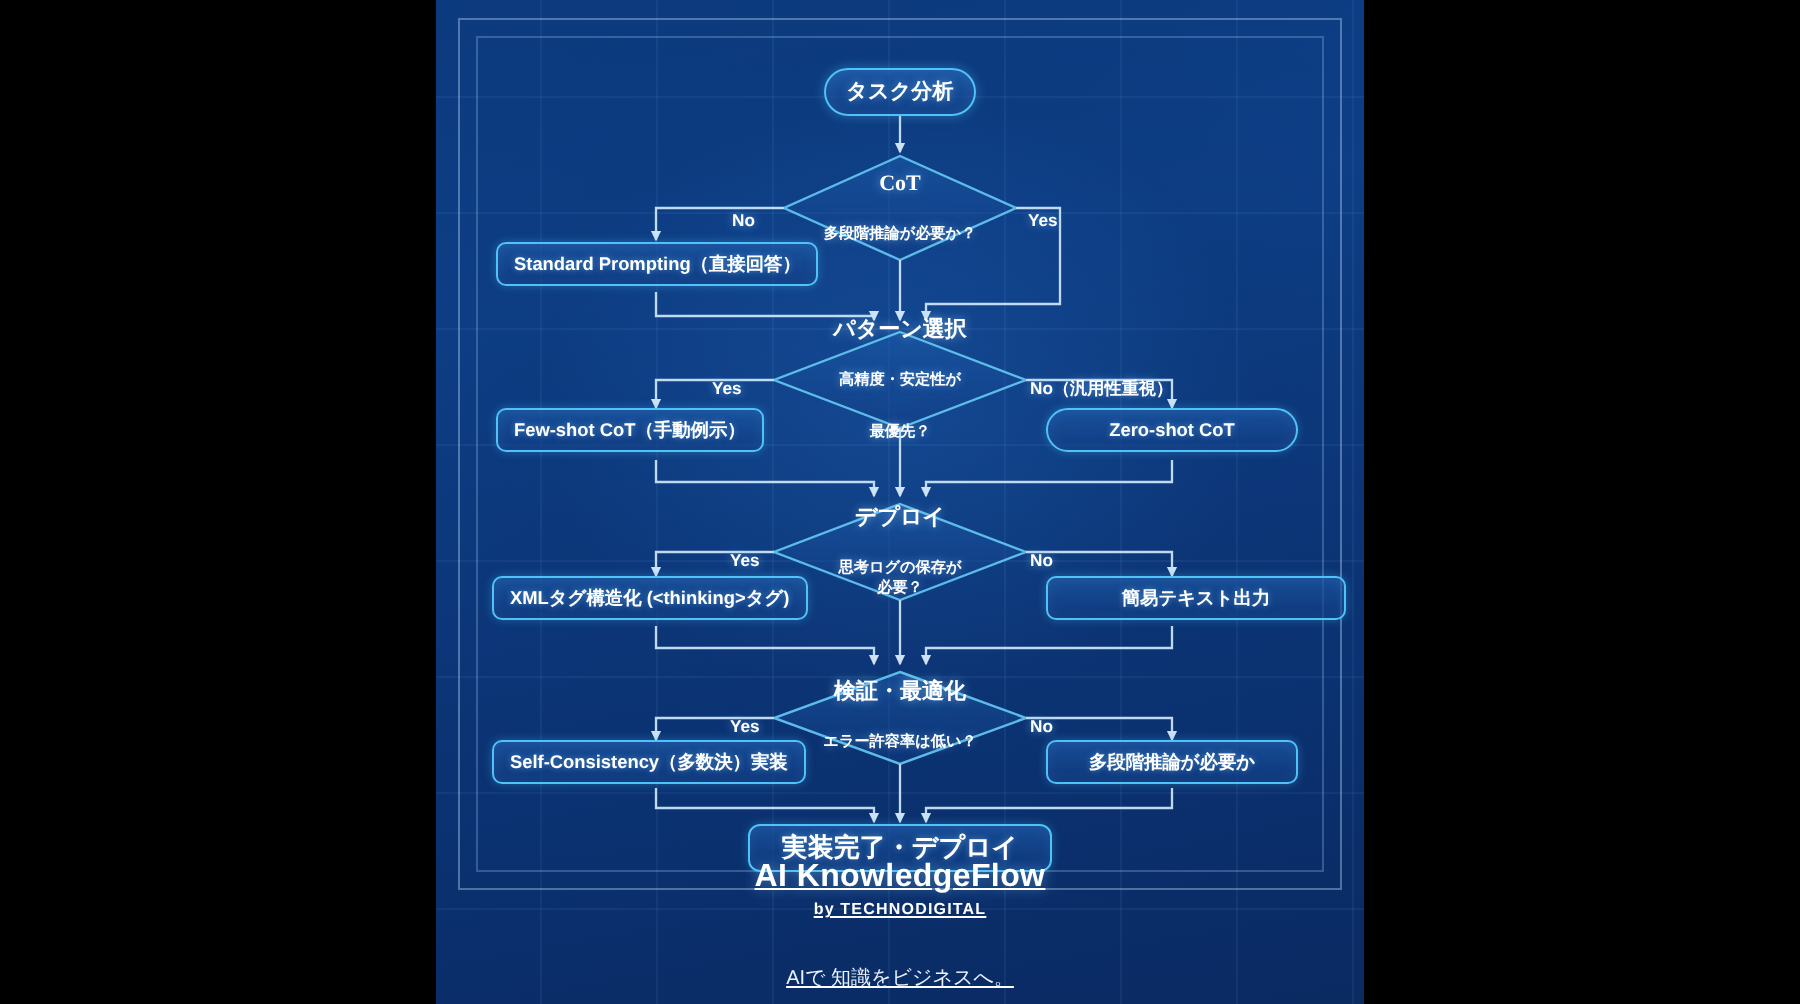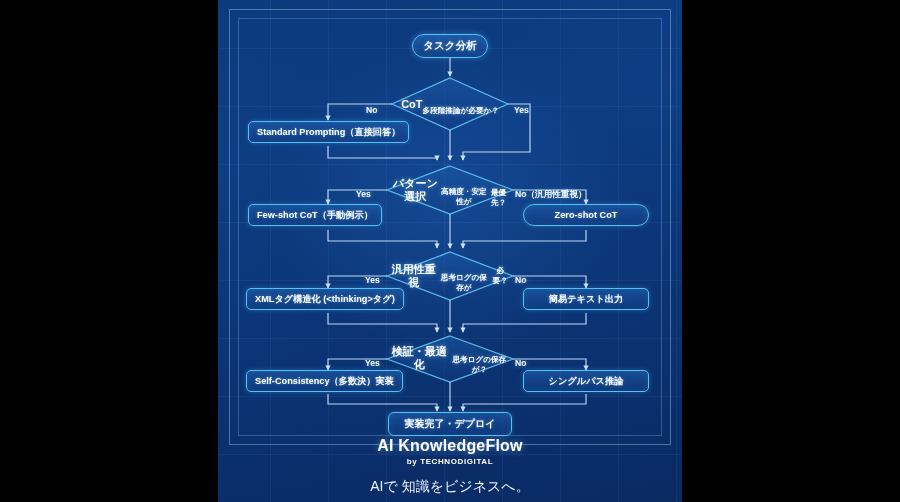--- a/index.html
+++ b/index.html
@@ -86,48 +86,49 @@
     height: 22px;
     font-size: 9.2px;
     font-weight: 700;
     white-space: nowrap;
     padding: 0 8px;
     display: flex; align-items: center; justify-content: center;
     text-shadow: 0 0 3px rgba(140,210,255,0.5);
   }
   .diamond-text {
     position: absolute;
-    display: flex; flex-direction: row;
+    display: flex; flex-direction: column;
     align-items: center; justify-content: center;
     color: #fff; text-align: center;
     pointer-events: none;
+    font-family: Liberation Serif, serif;
   }
   .d-title { font-size: 11px; font-weight: 700; line-height: 1.15;
              text-shadow: 0 0 5px rgba(150,215,255,0.6); }
   .d-sub { font-size: 7.6px; font-weight: 700; line-height: 1.28; margin-top: 13px;
            text-shadow: 0 0 4px rgba(150,215,255,0.5); }
   .edge-label {
     position: absolute;
     color: #ffffff;
     font-size: 8.6px;
     font-weight: 700;
     white-space: nowrap;
     text-shadow: 0 0 4px rgba(120,190,250,0.7);
     margin-top: 13px;
   }
 
   
   #footer {
     position: absolute; left: 0; bottom: 6px; width: 464px;
-    text-align: center; color: #fff;
+    text-align: center; color: #fff; text-decoration: underline;
   }
   #footer .brand { font-size: 16px; font-weight: 700; letter-spacing: .2px;
                    text-shadow: 0 0 7px rgba(140,205,255,0.5); }
   #footer .by { font-size: 8px; font-weight: 700; letter-spacing: .6px; margin-top: 2px; }
-  #footer .tag { font-size: 14px; margin-top: 12px; color: #e9f3ff; }
+  #footer .tag { font-size: 10px; margin-top: 23px; color: #e9f3ff; }
 </style>
 </head>
 <body>
 
 <div id="stage">
 
   <div class="sidebar left"></div>
   <div class="sidebar right"></div>
 
   <div id="canvas">
@@ -211,50 +212,50 @@
     <div class="edge-label" style="left:297px;top:176px;">No（汎用性重視）</div>
 
     <div class="node" style="left:30px;top:204px;">
       <div class="rect">Few-shot CoT（手動例示）</div>
     </div>
     <div class="node" style="left:305px;top:204px;">
       <div class="rect" style="width:126px;border-radius:11px;">Zero-shot CoT</div>
     </div>
 
     <div class="diamond-text" style="left:172px;top:256px;width:120px;height:40px;">
-      <div class="d-title">汎用性重視</div>
+      <div class="d-title">デプロイ</div>
       <div class="d-sub">思考ログの保存が</div>
       <div class="d-sub" style="margin-top:0">必要？</div>
     </div>
     <div class="edge-label" style="left:147px;top:262px;">Yes</div>
     <div class="edge-label" style="left:297px;top:262px;">No</div>
 
     <div class="node" style="left:28px;top:288px;">
       <div class="rect">XMLタグ構造化 (&lt;thinking&gt;タグ)</div>
     </div>
     <div class="node" style="left:305px;top:288px;">
-      <div class="rect" style="width:126px;">簡易テキスト出力</div>
+      <div class="rect" style="width:150px;">簡易テキスト出力</div>
     </div>
 
     <div class="diamond-text" style="left:172px;top:340px;width:120px;height:36px;">
       <div class="d-title">検証・最適化</div>
-      <div class="d-sub">思考ログの保存が？</div>
+      <div class="d-sub">エラー許容率は低い？</div>
     </div>
     <div class="edge-label" style="left:147px;top:345px;">Yes</div>
     <div class="edge-label" style="left:297px;top:345px;">No</div>
 
     <div class="node" style="left:28px;top:370px;">
       <div class="rect">Self-Consistency（多数決）実装</div>
     </div>
     <div class="node" style="left:305px;top:370px;">
-      <div class="rect" style="width:126px;">シングルパス推論</div>
+      <div class="rect" style="width:126px;">多段階推論が必要か</div>
     </div>
 
     <div class="node" style="left:0;top:412px;width:464px;">
-      <div class="rect" style="border-radius:6px;height:24px;font-size:10px;padding:0 16px;">実装完了・デプロイ</div>
+      <div class="rect" style="border-radius:6px;height:24px;font-size:13px;padding:0 16px;">実装完了・デプロイ</div>
     </div>
 
     <div id="footer">
       <div class="brand">AI KnowledgeFlow</div>
       <div class="by">by TECHNODIGITAL</div>
       <div class="tag">AIで 知識をビジネスへ。</div>
     </div>
   </div>
 </div>
 

